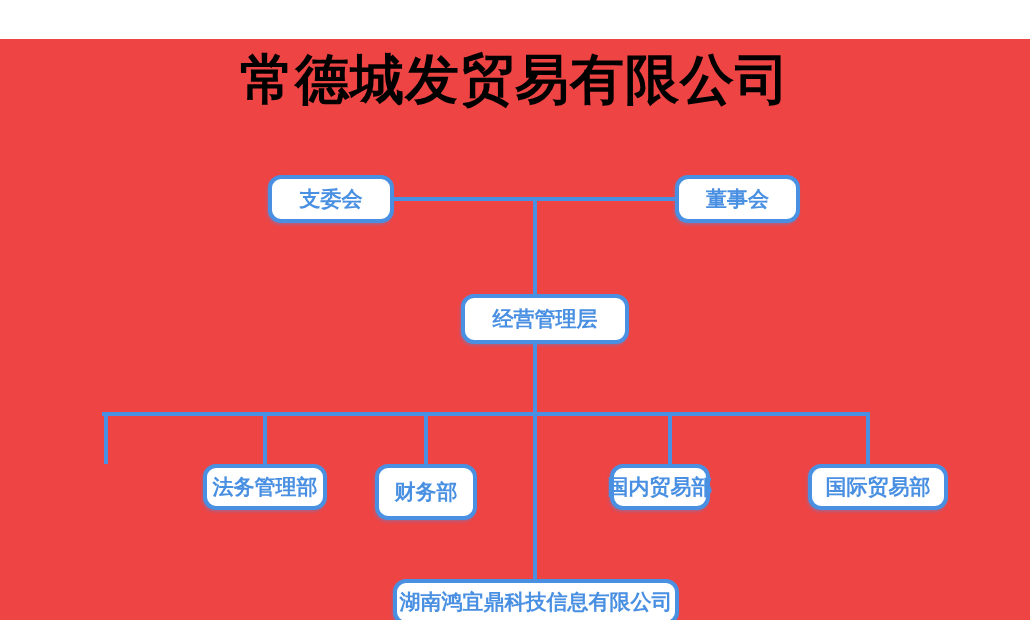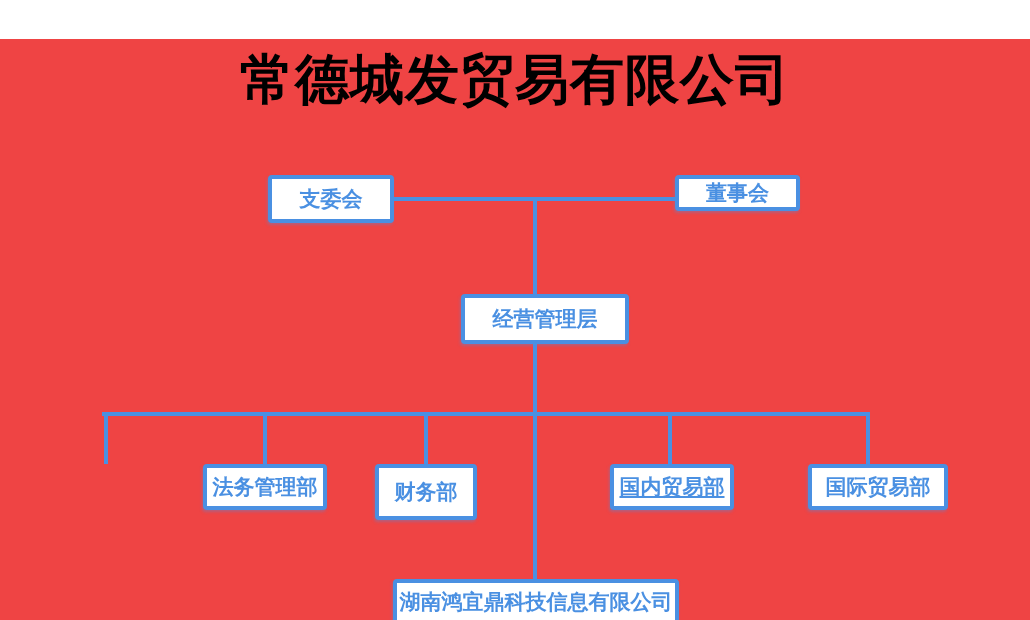--- a/index.html
+++ b/index.html
@@ -27,21 +27,21 @@
     white-space: nowrap;
   }
   .node {
     position: absolute;
     box-sizing: border-box;
     display: flex;
     align-items: center;
     justify-content: center;
     background: #ffffff;
     border: 4px solid var(--accent);
-    border-radius: 4px;
+    border-radius: 13px;
     color: var(--accent);
     font-weight: bold;
     font-size: 21px;
     white-space: nowrap;
     box-shadow: -1px 2px 3px rgba(74, 144, 226, 0.35);
   }
   .line {
     position: absolute;
     background: var(--accent);
   }
@@ -60,38 +60,38 @@
   <div class="line" style="left:104px; top:373px; width:4px; height:52px;"></div>
   <div class="line" style="left:263px; top:373px; width:4px; height:52px;"></div>
   <div class="line" style="left:424px; top:373px; width:4px; height:52px;"></div>
   <div class="line" style="left:668px; top:373px; width:4px; height:52px;"></div>
   <div class="line" style="left:866px; top:373px; width:4px; height:52px;"></div>
 
   <div class="node" style="left:268px; top:136px; width:126px; height:48px;">
     <span>支委会</span>
   </div>
 
-  <div class="node" style="left:675px; top:136px; width:125px; height:36px;">
+  <div class="node" style="left:675px; top:136px; width:125px; height:48px;">
     <span>董事会</span>
   </div>
 
   <div class="node" style="left:461px; top:255px; width:168px; height:50px;">
     <span>经营管理层</span>
   </div>
 
 
   <div class="node" style="left:203px; top:425px; width:124px; height:46px;text-align:right;">
     <span>法务管理部</span>
   </div>
 
   <div class="node" style="left:375px; top:425px; width:102px; height:56px;text-align:right;">
     <span>财务部</span>
   </div>
 
-  <div class="node" style="left:610px; top:425px; width:124px; height:46px;text-decoration:underline;">
+  <div class="node" style="left:610px; top:425px; width:100px; height:46px;">
     <span>国内贸易部</span>
   </div>
 
   <div class="node" style="left:808px; top:425px; width:140px; height:46px;">
     <span>国际贸易部</span>
   </div>
 
   <div class="node" style="left:393px; top:540px; width:286px; height:46px; font-size:21px;">
     <span>湖南鸿宜鼎科技信息有限公司</span>
   </div>

